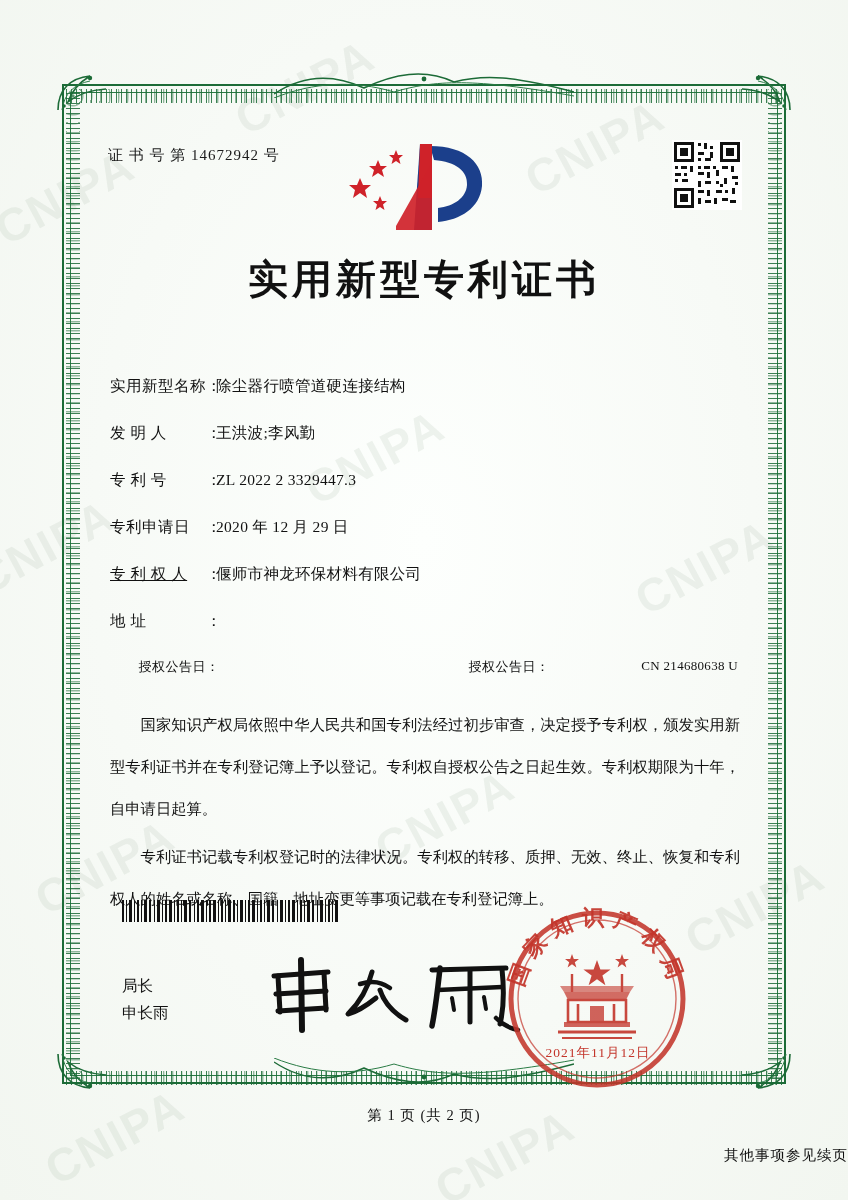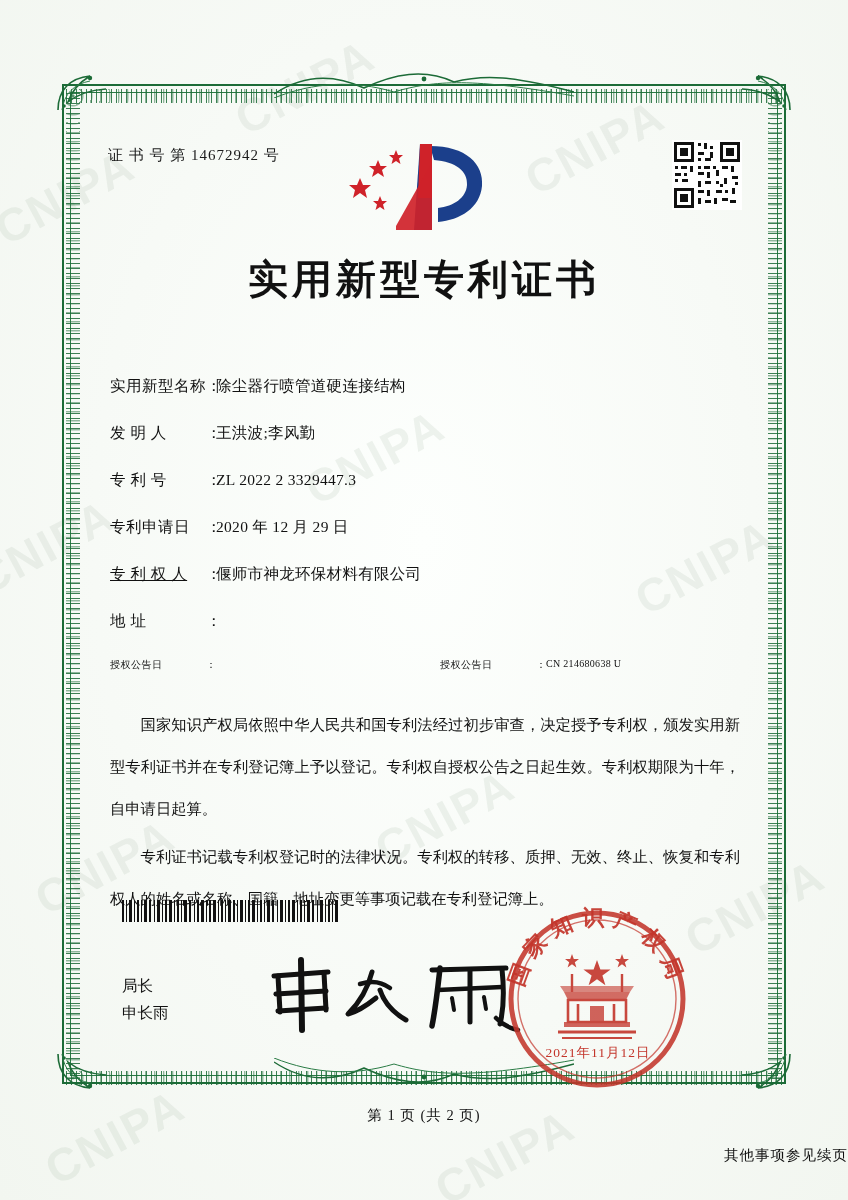--- a/index.html
+++ b/index.html
@@ -188,21 +188,21 @@
     flex: none;
     letter-spacing: 0.5px;
   }
   .f-label.spread {
     display: flex;
     justify-content: space-between;
   }
   .f-colon { width: 10px; flex: none; }
   .f-value { flex: 1; letter-spacing: 0.3px; }
 
-  .row-split { display: flex; align-items: baseline; font-size: 10px; }
+  .row-split { display: flex; align-items: baseline; font-size: 13px; text-align: right; }
   .split-a { width: 330px; flex: none; display: flex; }
   .split-b { flex: 1; display: flex; }
 
   .paragraphs {
     position: absolute;
     left: 40px;
     right: 38px;
     top: 612px;
     font-size: 15.3px;
     line-height: 42px;

